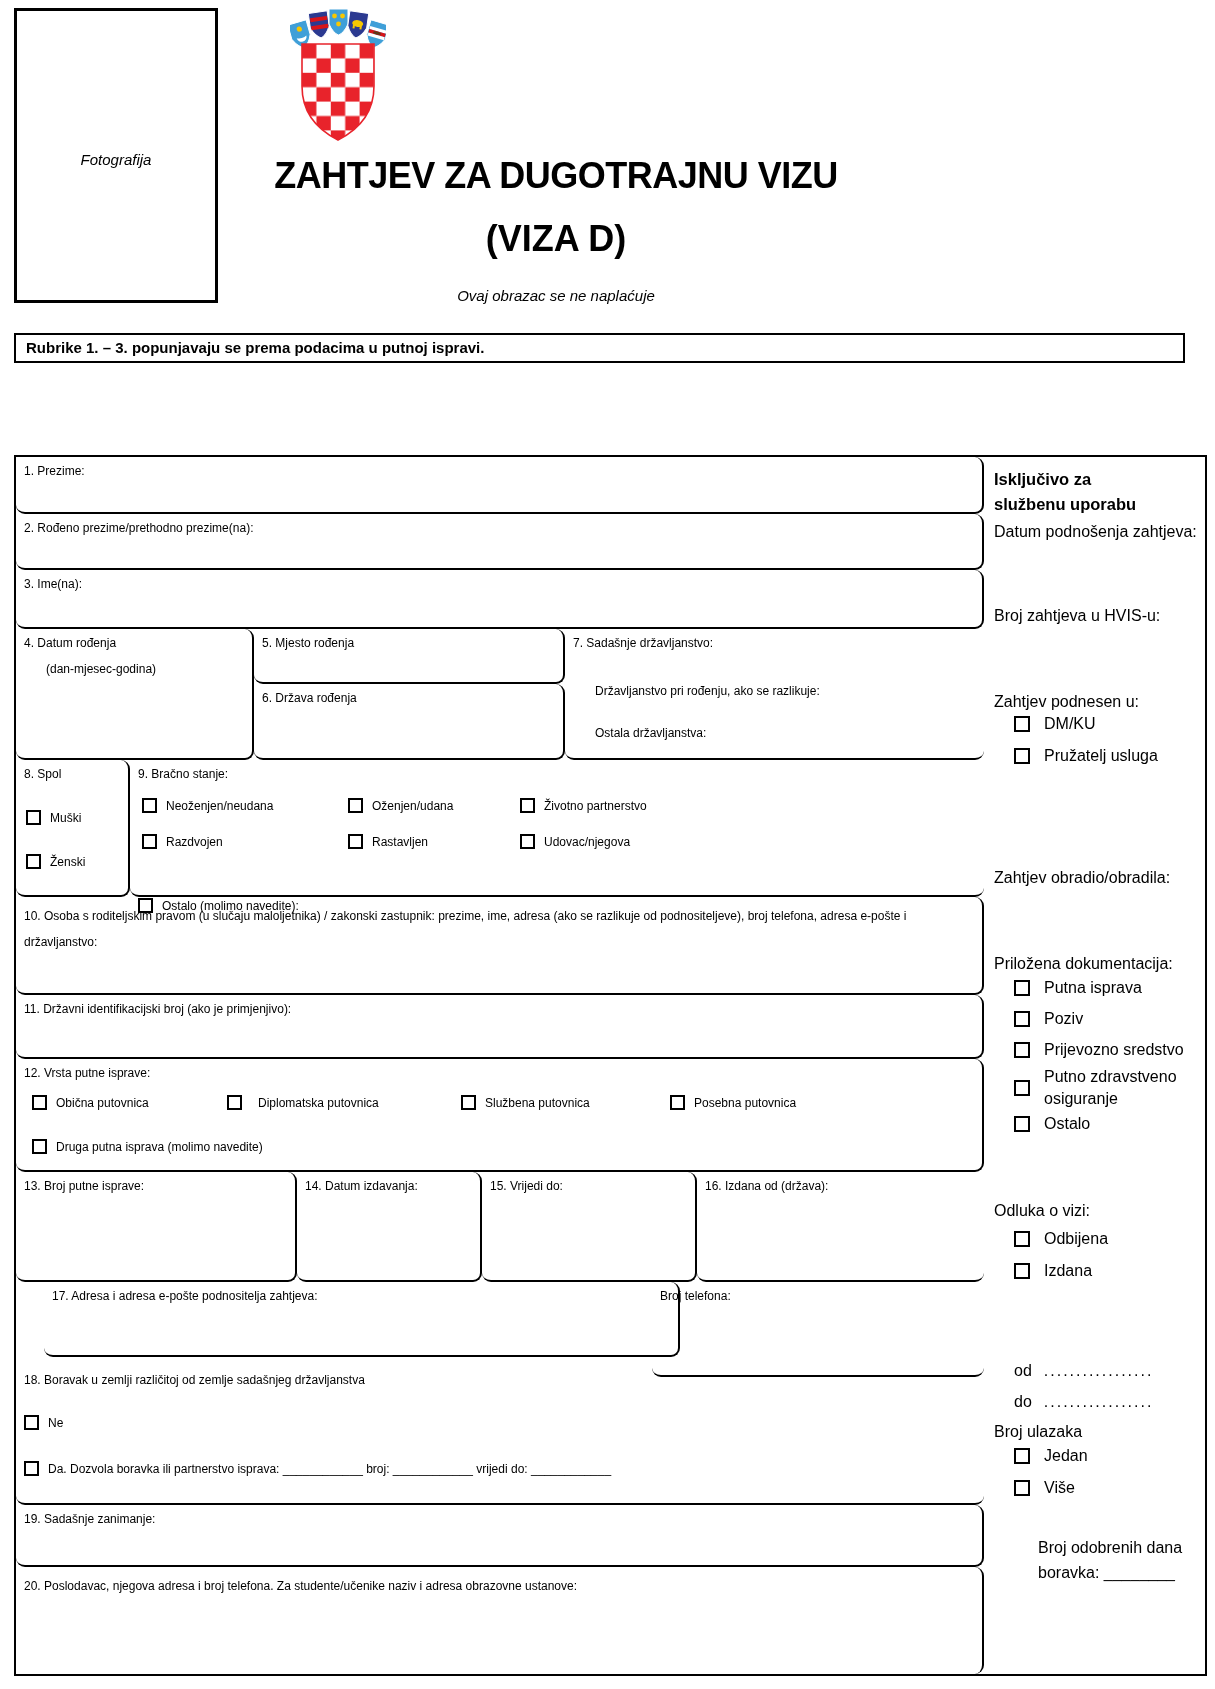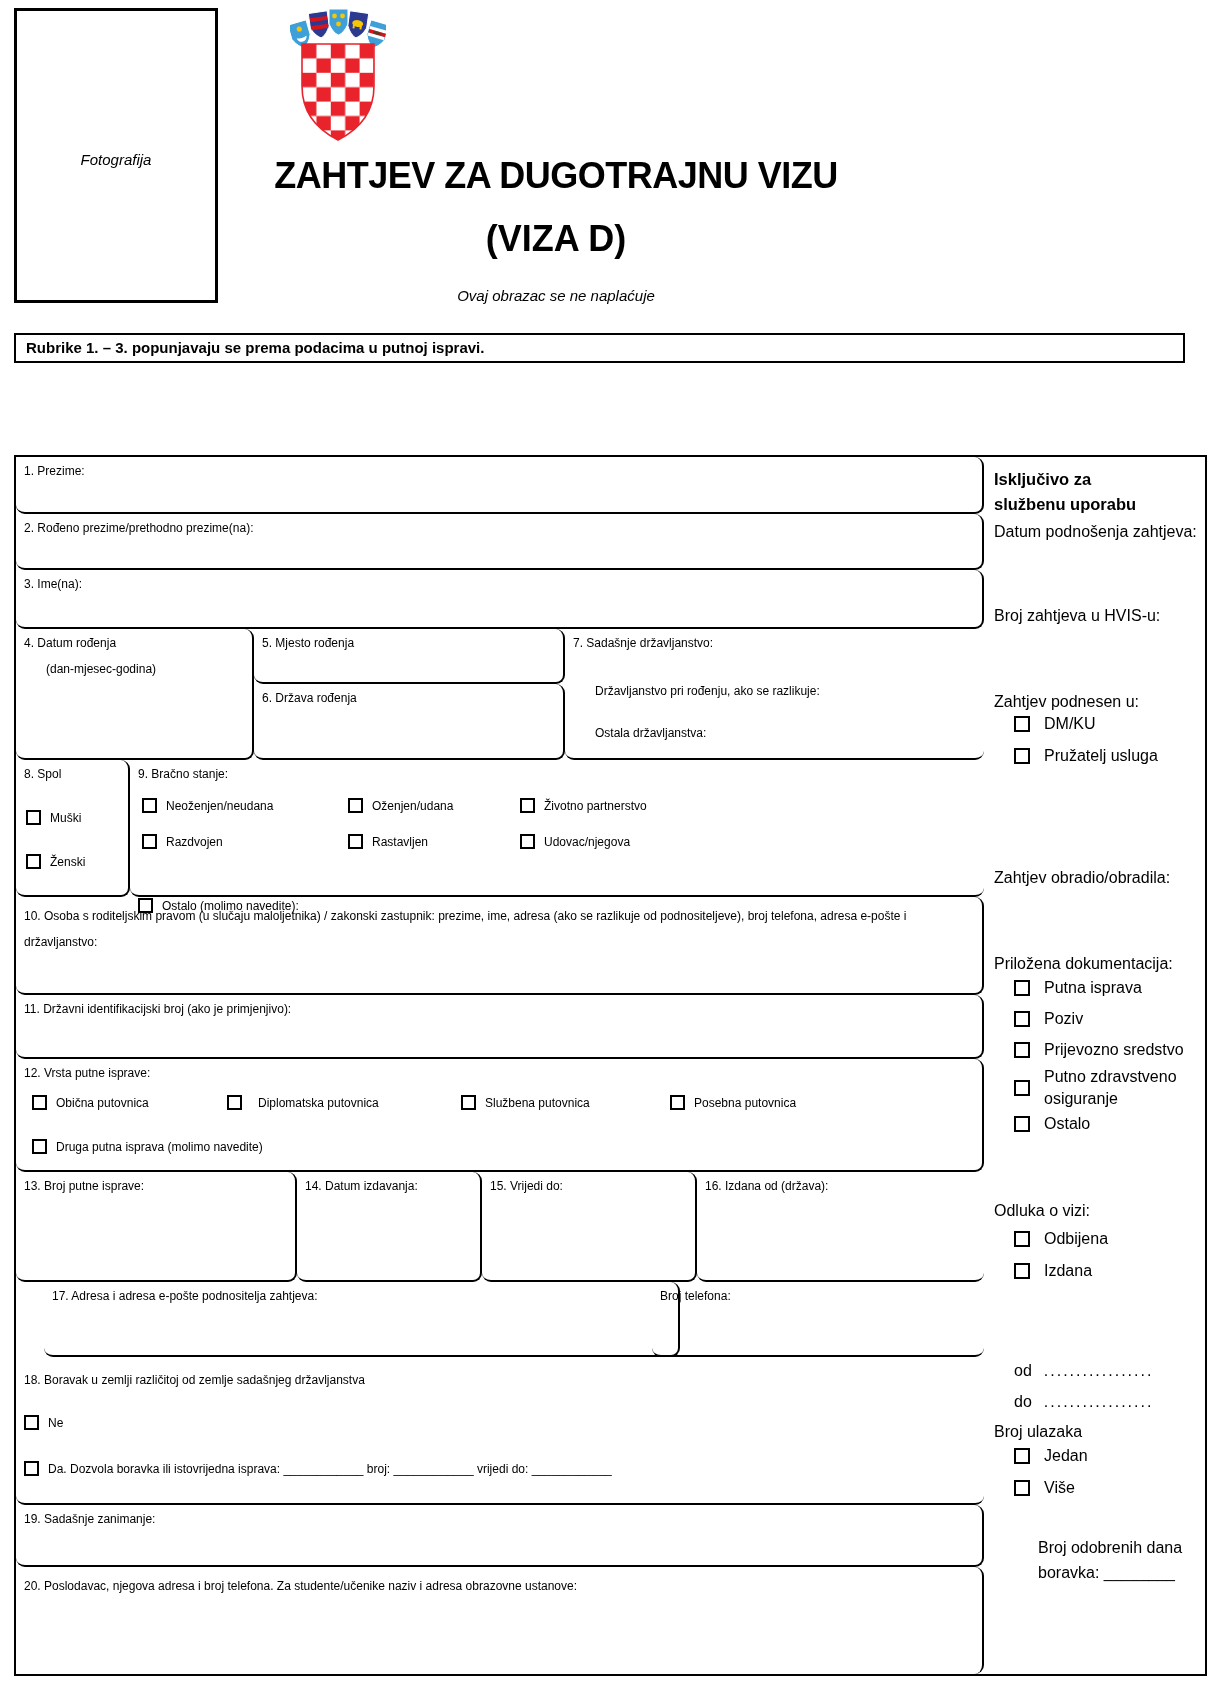--- a/index.html
+++ b/index.html
@@ -215,33 +215,33 @@
     <div class="cell" style="left:466px;top:715px;width:215px;height:110px;">
       <span class="lbl">15. Vrijedi do:</span>
     </div>
     <div class="cell no-br" style="left:681px;top:715px;width:287px;height:110px;">
       <span class="lbl">16. Izdana od (država):</span>
     </div>
 
     <div class="cell" style="left:0;top:825px;width:636px;height:75px;margin-left:28px;">
       <span class="lbl">17. Adresa i adresa e-pošte podnositelja zahtjeva:</span>
     </div>
-    <div class="cell no-br" style="left:636px;top:825px;width:332px;height:75px;">
+    <div class="cell no-br" style="left:636px;top:825px;width:332px;height:95px;">
       <span class="lbl">Broj telefona:</span>
     </div>
 
     <div class="cell no-br" style="left:0;top:900px;width:968px;height:148px;">
       <span class="lbl" style="top:16px;">18. Boravak u zemlji različitoj od zemlje sadašnjeg državljanstva</span>
       <span class="opt" style="left:8px;top:58px;">
         <span class="cb"></span>
         <span>Ne</span>
       </span>
       <span class="opt" style="left:8px;top:104px;">
         <span class="cb"></span>
-        <span>Da. Dozvola boravka ili istovrijedna isprava: ____________ broj: ____________ vrijedi do: ____________</span>
+        <span>Da. Dozvola boravka ili partnerstvo isprava: ____________ broj: ____________ vrijedi do: ____________</span>
       </span>
     </div>
 
     <div class="cell" style="left:0;top:1048px;width:968px;height:62px;">
       <span class="lbl">19. Sadašnje zanimanje:</span>
     </div>
 
     <div class="cell no-bb" style="left:0;top:1110px;width:968px;height:107px;">
       <span class="lbl wrap">20. Poslodavac, njegova adresa i broj telefona. Za studente/učenike naziv i adresa obrazovne ustanove:</span>
     </div>

